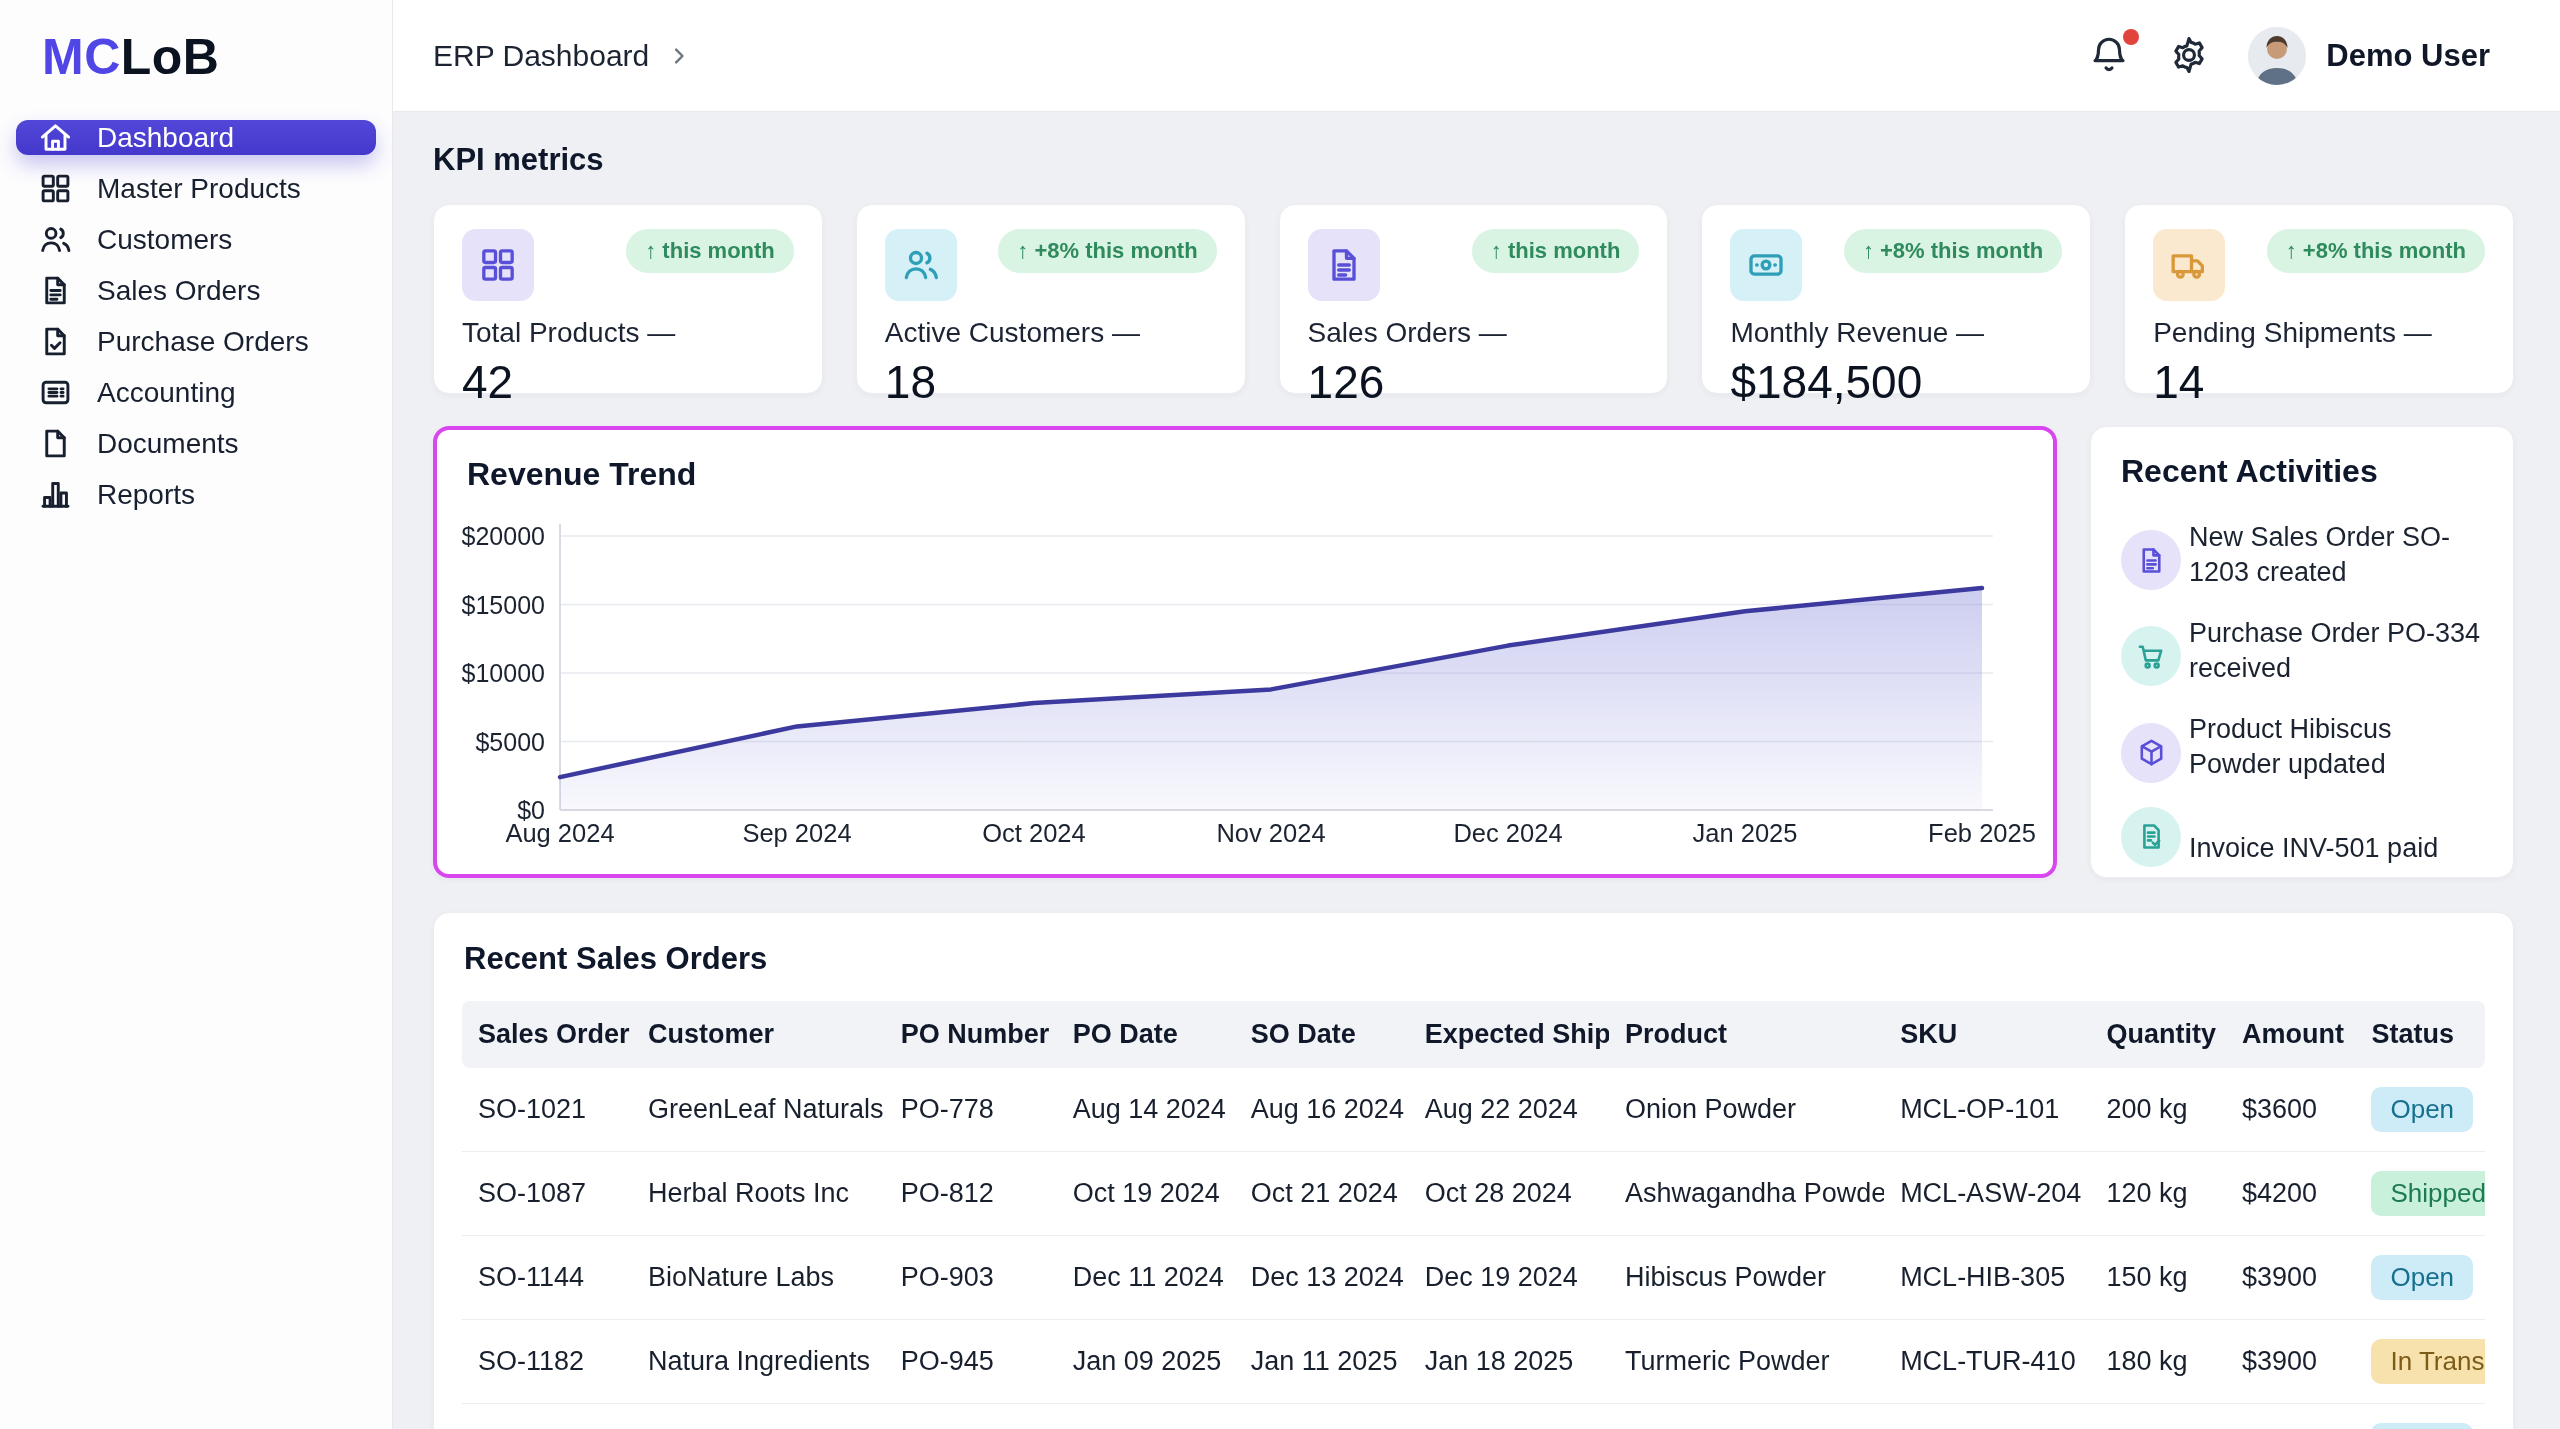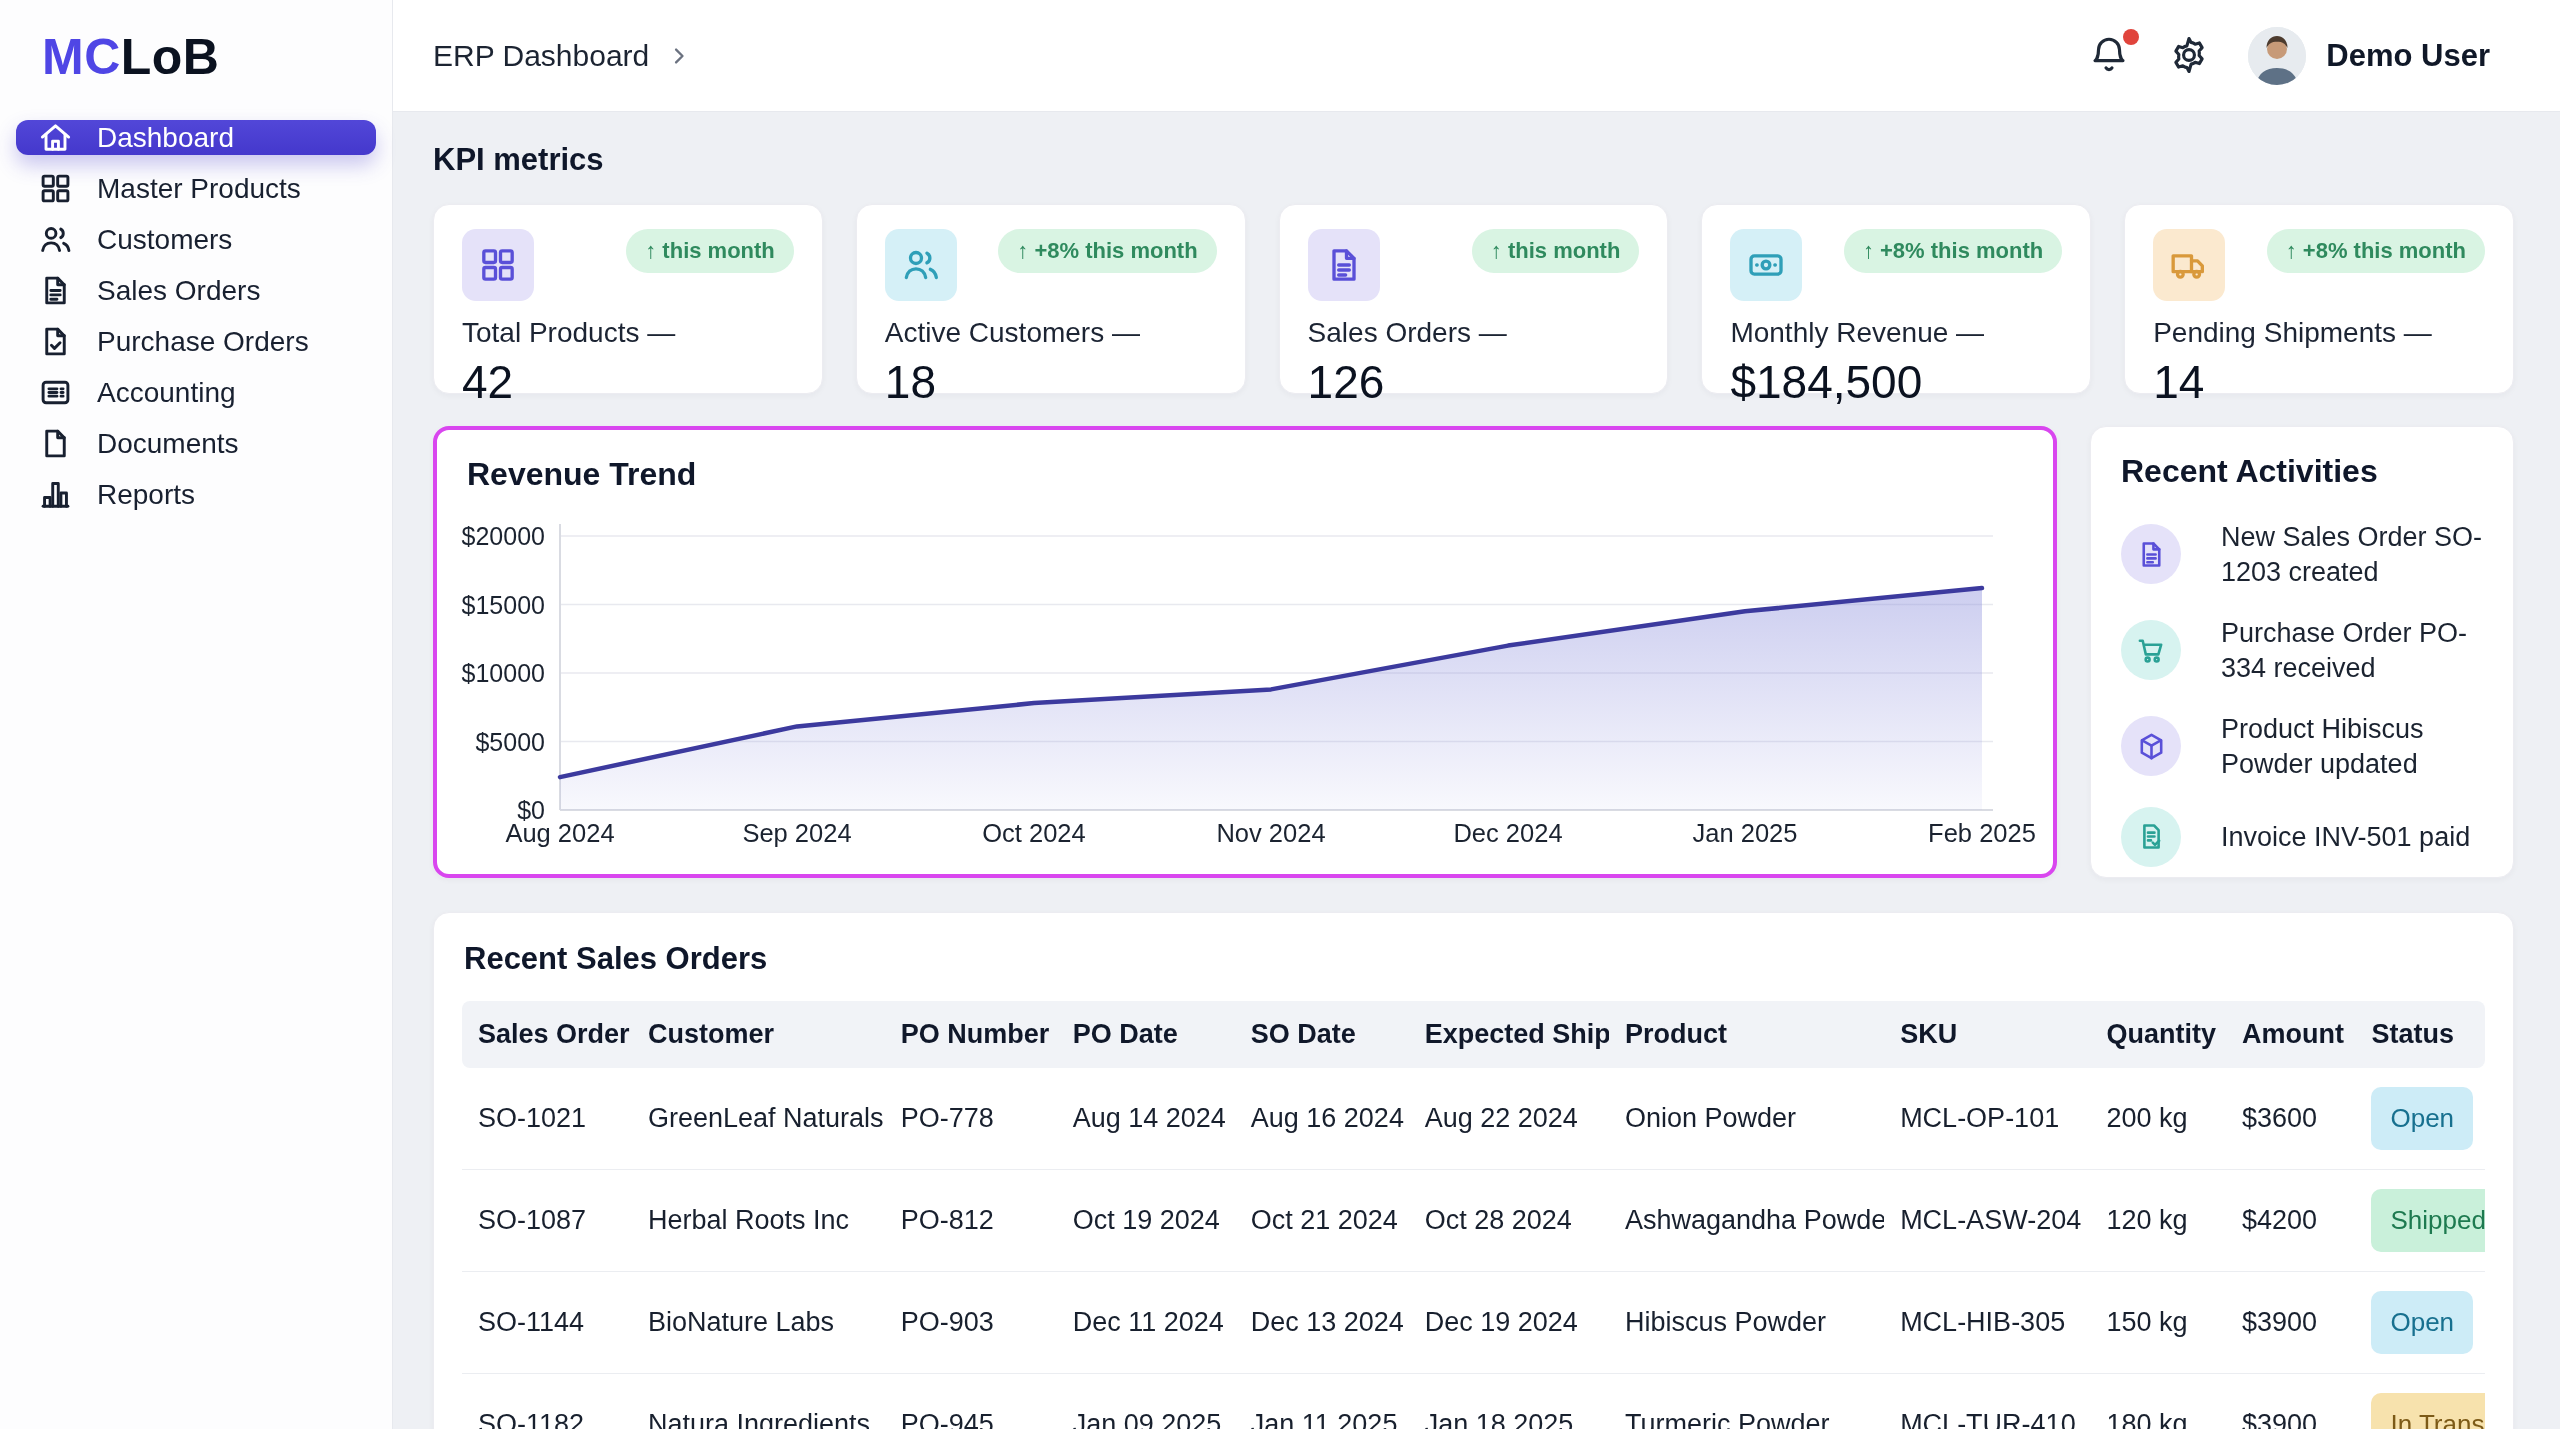--- a/index.html
+++ b/index.html
@@ -59,36 +59,36 @@
 
   .mid-row{display:flex;gap:33px;margin-top:32px}
   .chart-card{width:1624px;flex:none;height:452px;background:#fff;border:4px solid #d946ef;
     border-radius:16px;position:relative;box-sizing:border-box;box-shadow:0 2px 6px rgba(15,23,42,.04)}
   .chart-title{position:absolute;left:30px;top:26px;font-size:32px;font-weight:700;color:#0f172a}
   .chart-card svg.chart{position:absolute;left:0;top:0}
 
   .act-card{flex:1;min-width:0;height:452px;background:#fff;border:1px solid #ececf1;border-radius:16px;
     box-sizing:border-box;padding:26px 30px;box-shadow:0 2px 6px rgba(15,23,42,.04)}
   .act-title{font-size:32px;font-weight:700;color:#0f172a;margin:0 0 28px}
-  .act-item{display:flex;gap:40px;align-items:center;margin-bottom:24px}
+  .act-item{display:flex;gap:8px;align-items:flex-end;margin-bottom:24px}
   .act-ico{width:60px;height:60px;border-radius:50%;flex:none;display:flex;align-items:center;justify-content:center}
   .act-ico svg{width:31px;height:31px}
   .act-text{font-size:27px;color:#1b2330;line-height:1.3;padding-top:2px}
 
   .table-card{margin-top:34px;background:#fff;border:1px solid #ececf1;border-radius:16px;
     box-sizing:border-box;padding:24px 28px 0;height:600px;box-shadow:0 2px 6px rgba(15,23,42,.04)}
   .table-title{font-size:31px;font-weight:700;color:#0f172a;margin:4px 0 24px;padding-left:2px}
   table{width:100%;border-collapse:collapse;table-layout:fixed}
   th{background:#f1f3f7;text-align:left;font-size:27px;font-weight:700;color:#10182a;
     padding:18px 16px;white-space:nowrap;overflow:hidden}
   th:first-child{border-radius:8px 0 0 8px}
   th:last-child{border-radius:0 8px 8px 0}
   td{font-size:27px;color:#18202e;padding:19px 16px;border-bottom:1px solid #ebedf1;
     white-space:nowrap;overflow:hidden}
-  .pill{display:inline-block;padding:16px 19px;border-radius:10px;font-size:26px}
+  .pill{display:inline-block;padding:7px 19px;border-radius:10px;font-size:26px}
   .pill.open{background:#cdecf7;color:#17708f}
   .pill.shipped{background:#c9f0da;color:#1e7a50}
   .pill.transit{background:#f7e2ad;color:#7c5a17}
 </style>
 </head>
 <body>
 
 <div class="app">
 
   <aside class="sidebar">

